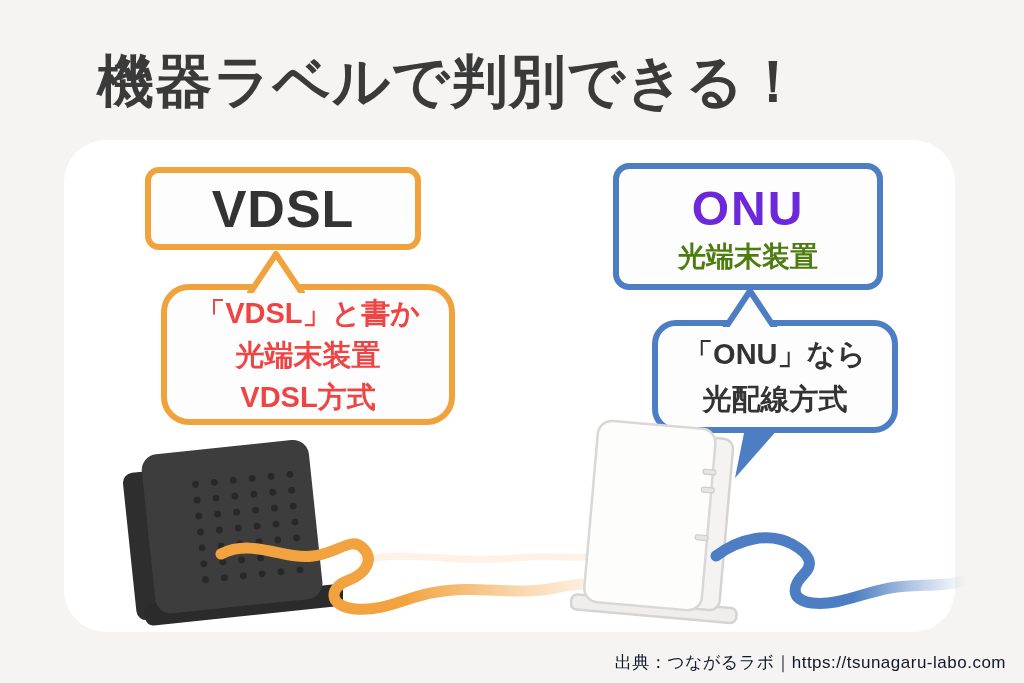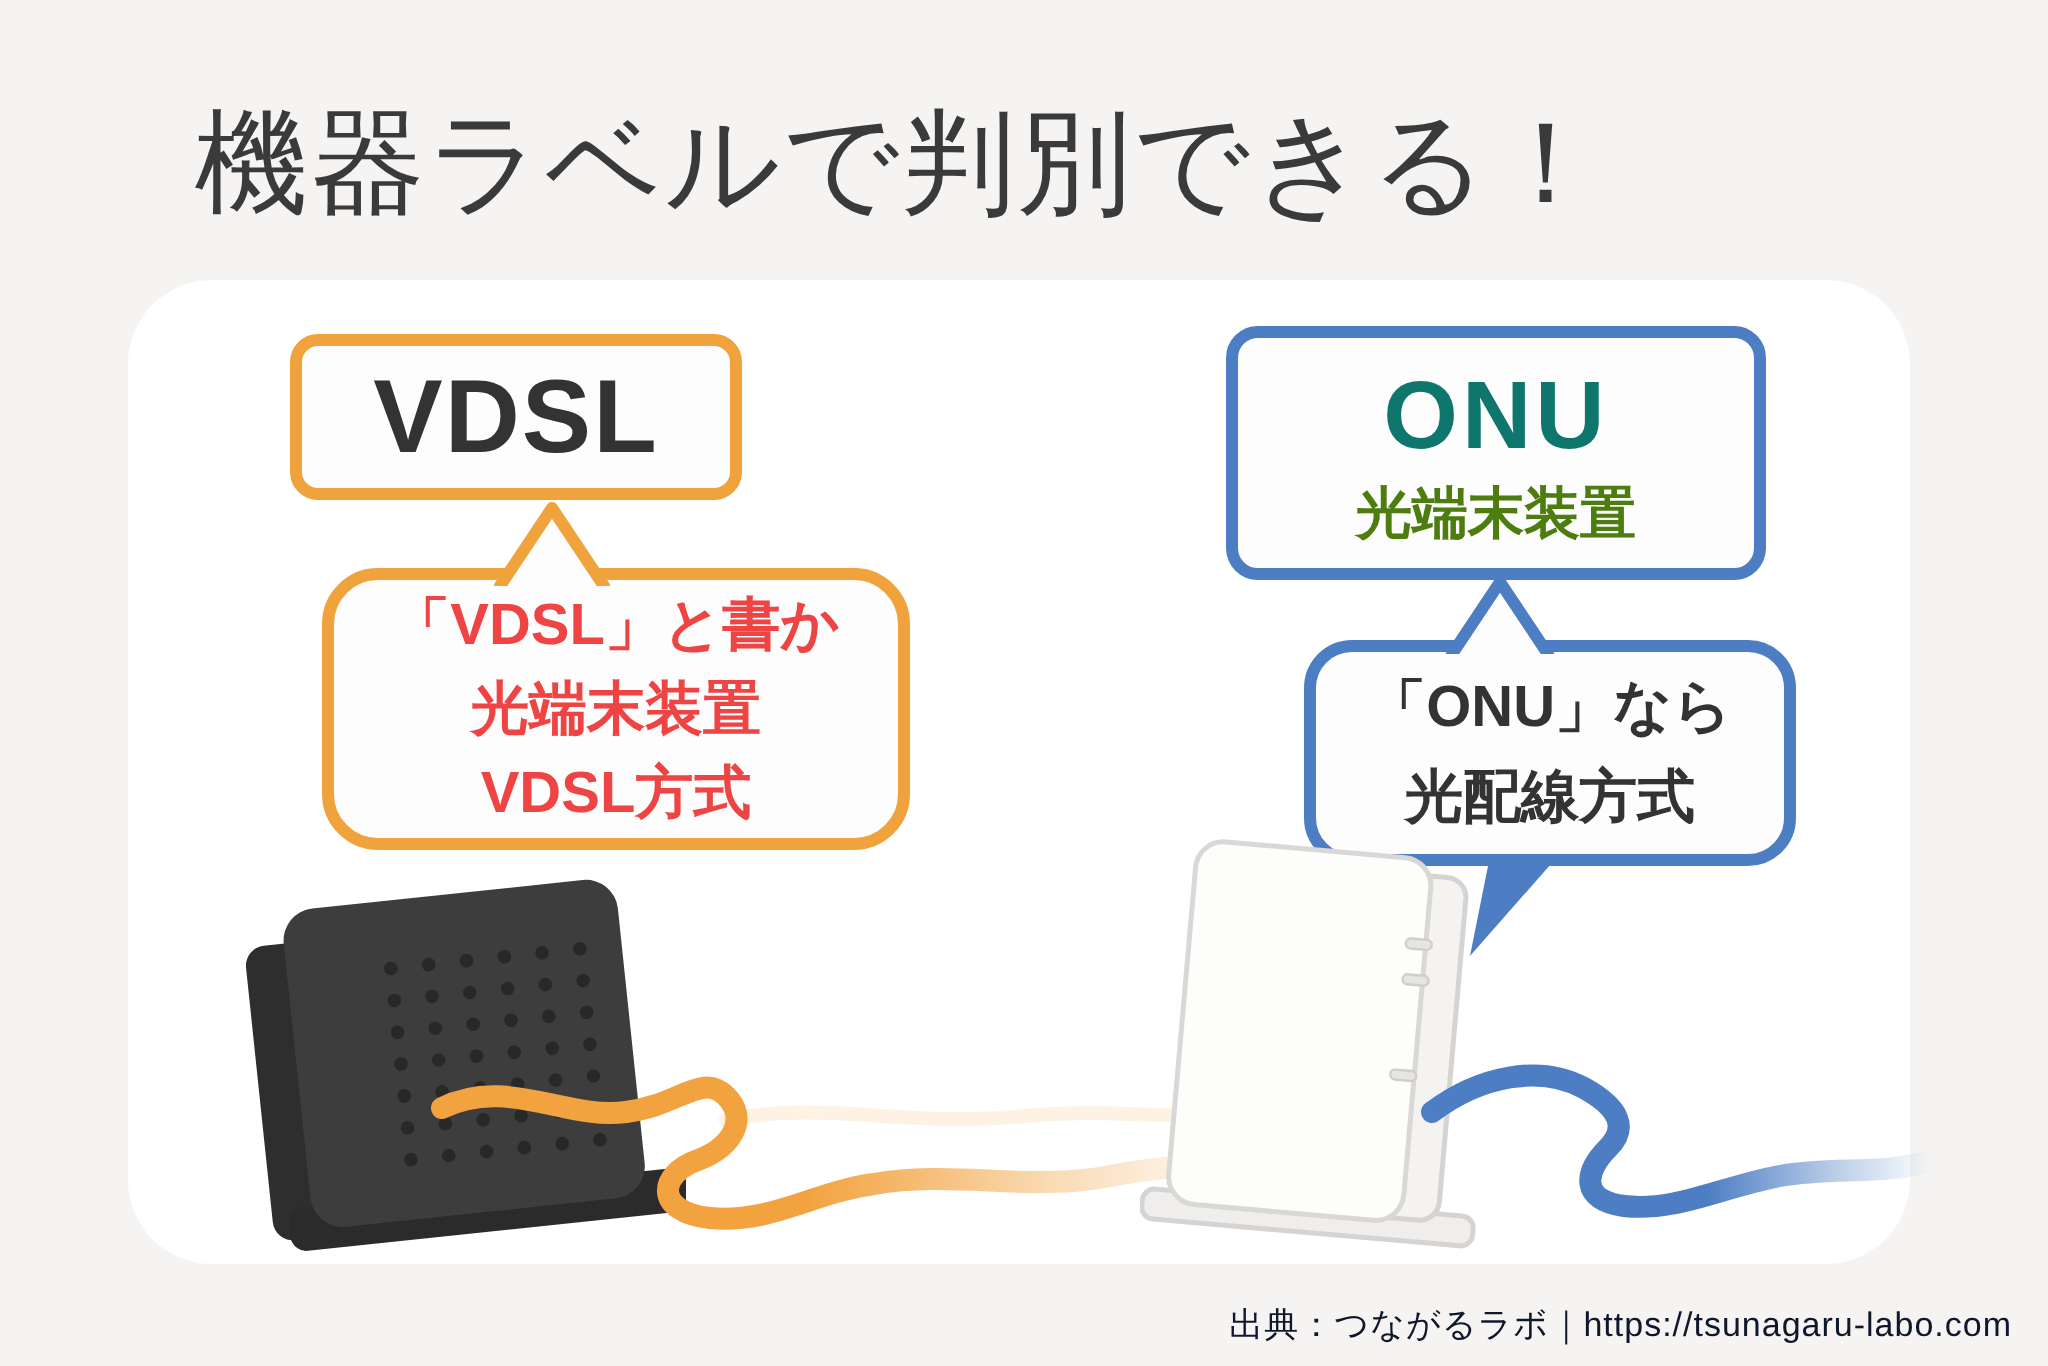--- a/index.html
+++ b/index.html
@@ -6,43 +6,43 @@
   body{
     width:1024px;height:683px;position:relative;overflow:hidden;
     background:#F5F4F2;
     font-family:"Liberation Sans","DejaVu Sans",sans-serif;
     color:#333;
   }
   .abs{position:absolute;}
 
   .title{
     left:0;top:44px;width:900px;text-align:center;
-    font-size:57px;font-weight:400;color:#3A3A3A;letter-spacing:1px;
+    font-size:57px;font-weight:700;color:#3A3A3A;letter-spacing:1px;
   }
 
   .card{
     left:64px;top:140px;width:891px;height:492px;
     background:#FFFFFF;border-radius:42px;
   }
 
   
   .label-box{
     background:#FDFDFD;box-sizing:border-box;text-align:center;
     display:flex;flex-direction:column;align-items:center;justify-content:center;
   }
   .vdsl-box{
-    left:145px;top:167px;width:226px;height:83px;
+    left:145px;top:167px;width:276px;height:83px;
     border:6px solid #F0A23D;border-radius:14px;
   }
   .vdsl-box .big{font-size:52px;font-weight:800;color:#333;letter-spacing:1px;}
   .onu-box{
     left:613px;top:163px;width:270px;height:127px;
     border:6px solid #4D7EC3;border-radius:16px;
   }
-  .onu-box .big{font-size:48px;font-weight:800;color:#0f766e;letter-spacing:2px;line-height:60px;}
+  .onu-box .big{font-size:48px;font-weight:800;color:#6d28d9;letter-spacing:2px;line-height:60px;}
   .onu-box .sub{font-size:28px;font-weight:800;color:#4d7c0f;line-height:36px;}
 
   
   .bubble{
     background:#FDFDFD;box-sizing:border-box;text-align:center;
     display:flex;flex-direction:column;align-items:center;justify-content:center;
   }
   .vdsl-bubble{
     left:161px;top:284px;width:294px;height:141px;
     border:6px solid #F0A23D;border-radius:28px;

